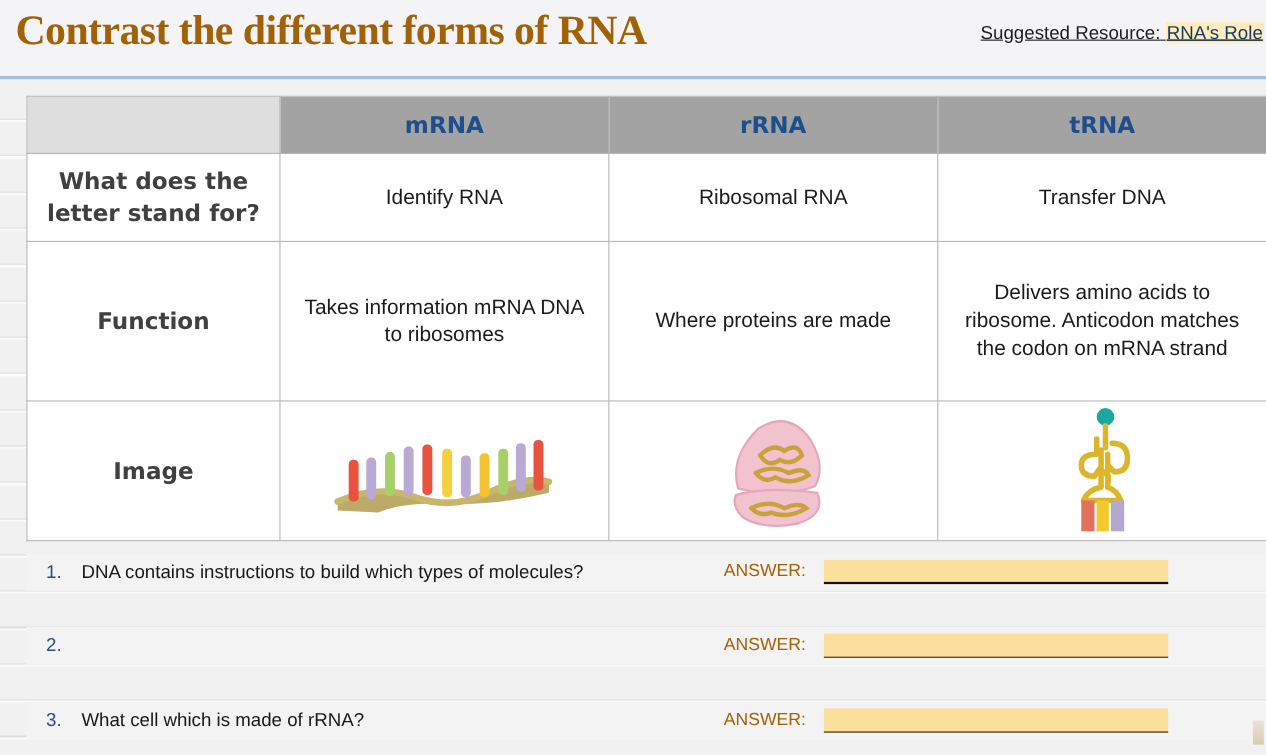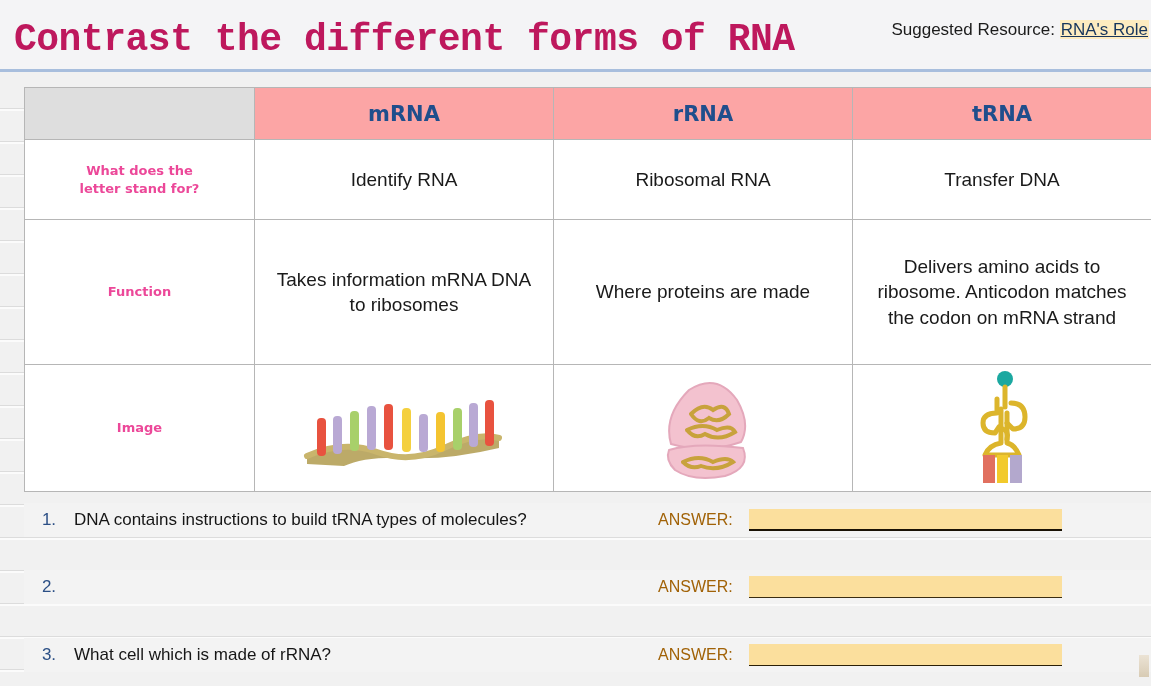--- a/index.html
+++ b/index.html
@@ -41,35 +41,35 @@
   #header-rule {
     position: absolute;
     left: 0; top: 69px;
     width: 1151px;
     height: 3px;
     background: #a8bedd;
   }
   #page-title {
     position: absolute;
     left: 14px; top: 6px;
-    font-family: Liberation Mono, monospace;
+    font-family: Liberation Serif, serif;
     font-size: 38px;
     font-weight: bold;
-    color: #be185d;
+    color: #a16207;
     letter-spacing: -0.5px;
     white-space: nowrap;
-    margin-top: 12px;
   }
   #resource-wrap {
     position: absolute;
     right: 2px; top: 20px;
     font-size: 17px;
     color: #1b1b1b;
     white-space: nowrap;
     font-family: "Liberation Sans", sans-serif;
+    text-decoration: underline;
   }
   #resource-link {
     background: #fdecc0;
     color: #17365d;
     text-decoration: underline;
     padding: 0 1px;
     cursor: pointer;
   }
 
   
@@ -83,34 +83,34 @@
   }
   #rna-table td, #rna-table th {
     border: 1px solid #b6b6b6;
     vertical-align: middle;
     text-align: center;
   }
   .col-label { width: 230px; }
   .col-data  { width: 299px; }
 
   thead th {
-    background: #fca5a5;
+    background: #a3a3a3;
     height: 52px;
     font-family: "DejaVu Sans", sans-serif;
     font-size: 21px;
     font-weight: bold;
     color: #1f4e8c;
   }
   thead th.blank-head { background: #dedede; }
 
   td.rowlabel {
     font-family: "DejaVu Sans", sans-serif;
-    font-size: 13px;
+    font-size: 21px;
     font-weight: bold;
-    color: #ec4899;
+    color: #404040;
     line-height: 1.35;
     padding: 6px 8px;
   }
   td.rowdata {
     font-family: "Liberation Sans", sans-serif;
     font-size: 19px;
     color: #1a1a1a;
     line-height: 1.33;
     padding: 8px 14px;
   }
@@ -279,21 +279,21 @@
               <rect x="47" y="86" width="12" height="28" fill="#b3a8cd"></rect>
             </svg>
           </div>
         </td>
       </tr>
     </tbody>
   </table>
 
   <div class="q-row" id="q-row-1">
     <div class="q-num">1.</div>
-    <div class="q-text">DNA contains instructions to build tRNA types of molecules?</div>
+    <div class="q-text">DNA contains instructions to build which types of molecules?</div>
     <div class="q-answer-label">ANSWER:</div>
     <div class="q-answer-field"></div>
   </div>
 
   <div class="q-row" id="q-row-2">
     <div class="q-num">2.</div>
     <div class="q-answer-label">ANSWER:</div>
     <div class="q-answer-field"></div>
   </div>
 

